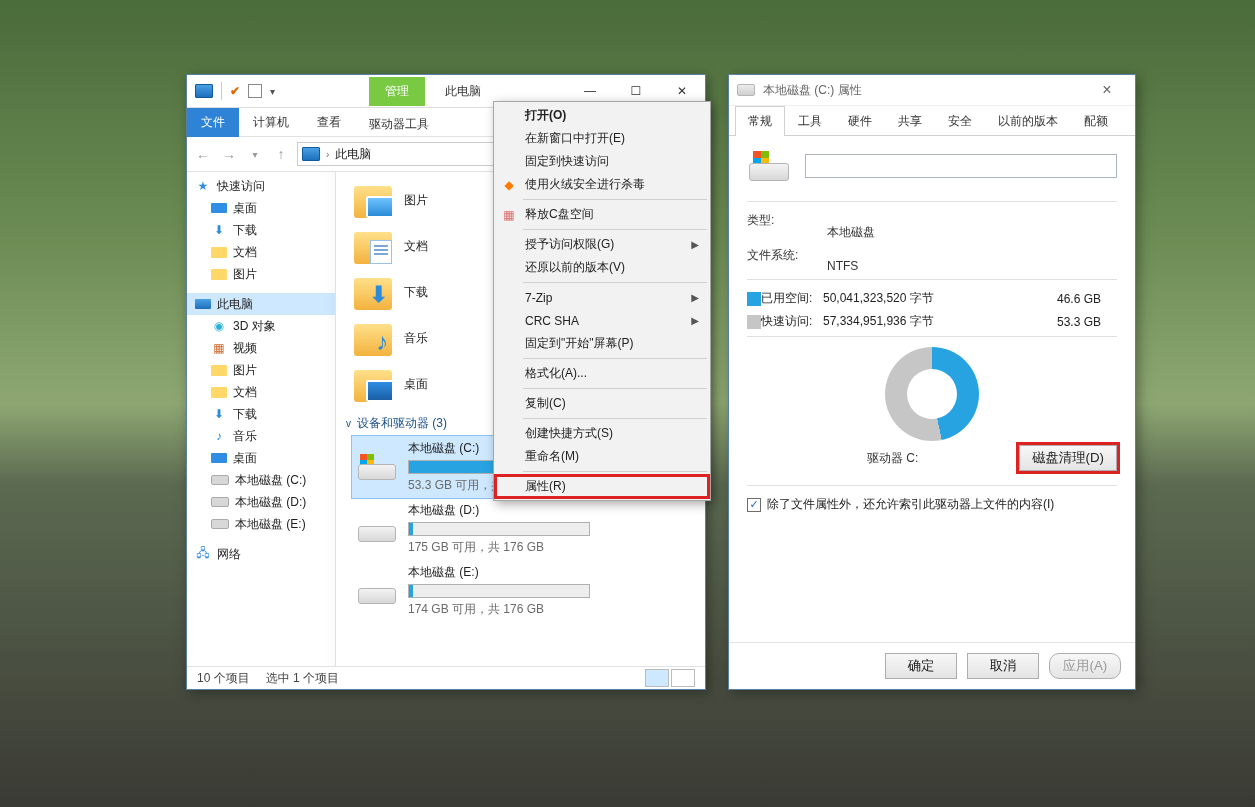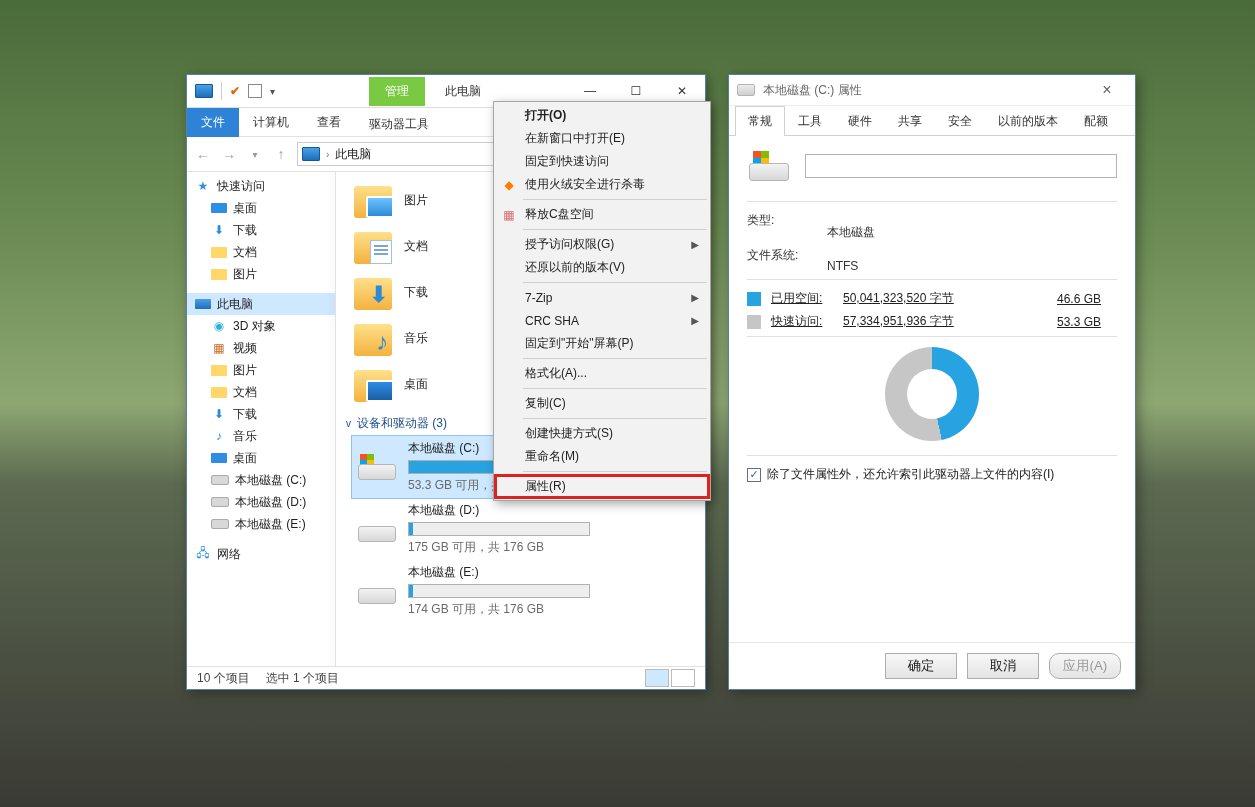--- a/index.html
+++ b/index.html
@@ -99,21 +99,21 @@
   .pr-iconrow .big{width:44px;height:34px;position:relative;}
   .pr-iconrow .big .body{position:absolute;left:2px;right:2px;bottom:2px;height:16px;background:linear-gradient(#f3f3f3,#d7d7d7);border:1px solid #b5b5b5;border-radius:3px;}
   .pr-iconrow .big .wf{position:absolute;left:6px;top:2px;width:16px;height:14px;background:
      linear-gradient(to right,#f35325 0 50%,#81bc06 50% 100%) 0 0/100% 50% no-repeat,
      linear-gradient(to right,#05a6f0 0 50%,#ffba08 50% 100%) 0 100%/100% 50% no-repeat;}
   .pr-iconrow input{flex:1;height:22px;border:1px solid #aeb4bd;padding:0 6px;background:#fff;}
   .pr-sep{height:1px;background:#e0e0e0;margin:4px 0 10px 0;}
   .kv{display:flex;margin:6px 0;}
   .kv .k{width:80px;color:#333;}
   .kv .v{flex:1;color:#333;margin-top:12px;}
-  .space-row{display:flex;align-items:center;margin:6px 0;gap:10px;text-decoration:underline;}
+  .space-row{display:flex;align-items:center;margin:6px 0;}
   .space-row .sw{width:14px;height:14px;flex:none;}
   .sw.used{background:#27a3e2;}
   .sw.free{background:#c6c6c6;}
   .space-row .lbl{width:62px;}
   .space-row .bytes{flex:1;}
   .space-row .gb{width:60px;text-align:left;}
   .donut{width:94px;height:94px;border-radius:50%;margin:8px auto 4px auto;
     background:conic-gradient(#27a3e2 0 168deg,#c6c6c6 168deg 360deg);position:relative;}
   .donut::after{content:"";position:absolute;inset:22px;border-radius:50%;background:#fff;}
   .pr-drv{display:flex;align-items:center;justify-content:space-between;margin-top:4px;}
@@ -433,20 +433,24 @@
       <div class="gb">46.6 GB</div>
     </div>
     <div class="space-row">
       <div class="sw free"></div>
       <div class="lbl">快速访问:</div>
       <div class="bytes">57,334,951,936 字节</div>
       <div class="gb">53.3 GB</div>
     </div>
     <div class="pr-sep"></div>
     <div class="donut"></div>
+    <div class="pr-drv">
+      <span class="label">驱动器 C:</span>
+      <button class="btn hl">磁盘清理(D)</button>
+    </div>
     <div class="pr-sep" style="margin-top:14px"></div>
     <div class="chkrow">
       <div class="chkbox">✓</div>
       <span>除了文件属性外，还允许索引此驱动器上文件的内容(I)</span>
     </div>
   </div>
   <div class="pr-foot">
     <button class="btn">确定</button>
     <button class="btn">取消</button>
     <button class="btn dis">应用(A)</button>

